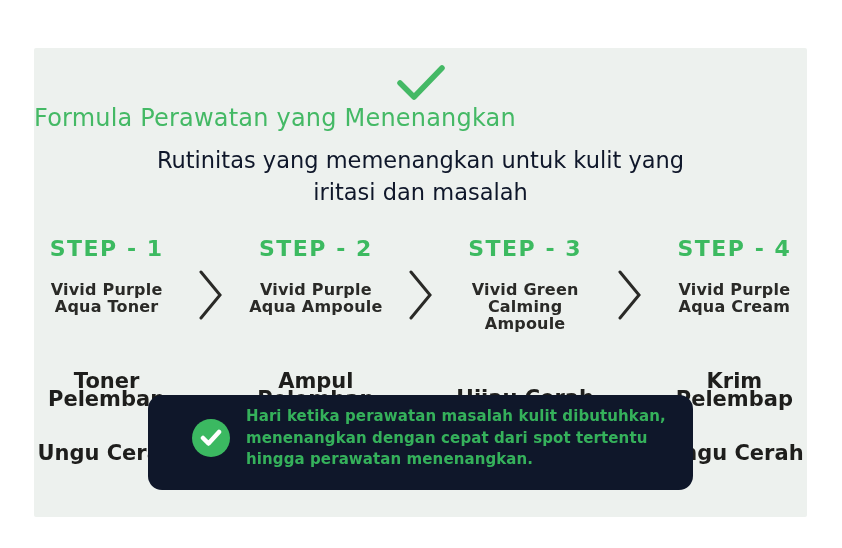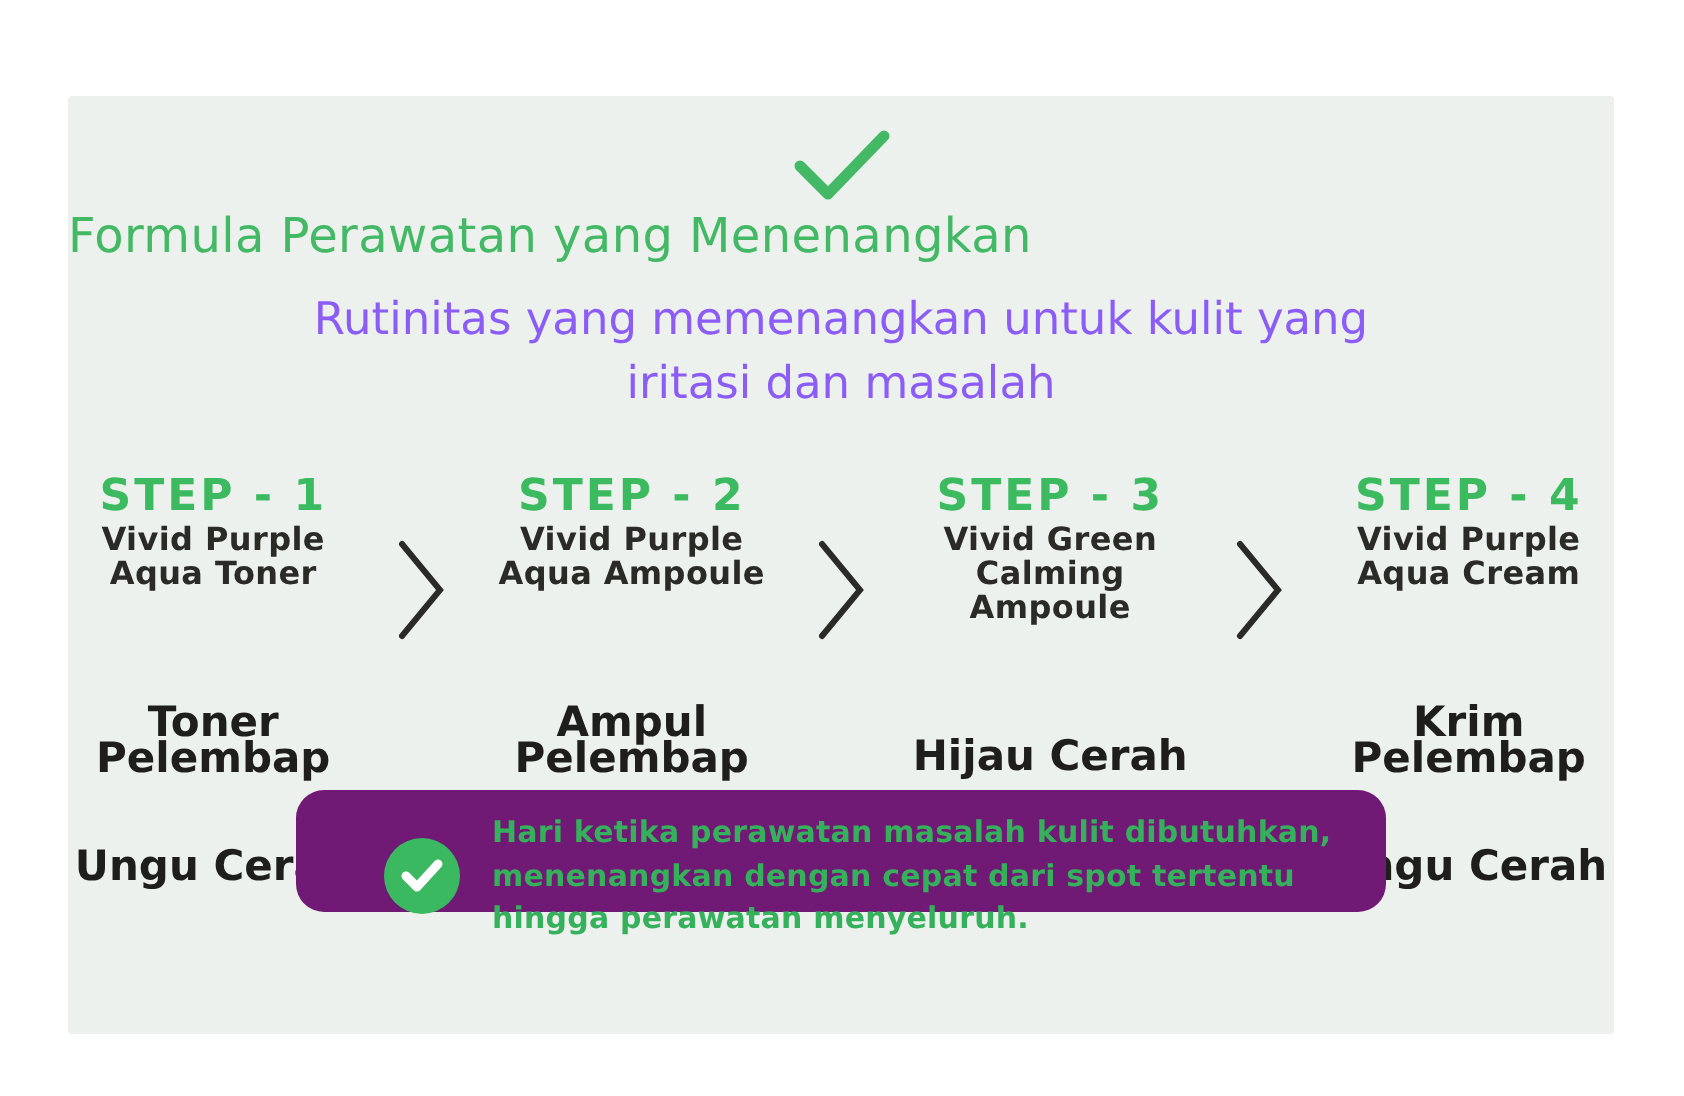--- a/index.html
+++ b/index.html
@@ -29,41 +29,42 @@
     font-size: 24px;
     color: #44b965;
     letter-spacing: 0.2px;
   }
   .subtitle {
     position: absolute;
     top: 96px; left: 0; right: 0;
     text-align: center;
     font-size: 22.5px;
     line-height: 32px;
-    color: #8b5cf6;
+    color: #0f172a;
   }
   .steps {
     position: absolute;
     top: 188px; left: 0; right: 0;
     display: flex;
     justify-content: center;
     align-items: flex-start;
     gap: 20px;
   }
   .step {
     width: 178px;
     text-align: center;
   }
   .step-label {
     font-size: 22px;
     font-weight: bold;
     color: #3cba60;
     letter-spacing: 1.5px;
   }
   .step-name {
+    margin-top: 20px;
     font-size: 16px;
     font-weight: bold;
     color: #2a2a27;
     line-height: 17px;
     letter-spacing: 0.2px;
   }
   .step-desc {
     margin-top: 21px;
     font-size: 21px;
     font-weight: bold;
@@ -72,22 +73,22 @@
     white-space: pre-wrap;
   }
   .chevron {
     width: 24px;
     margin-top: 34px;
     flex: 0 0 auto;
   }
   .note-box {
     position: absolute;
     left: 114px; top: 347px;
-    width: 545px; height: 61px;
-    background: #701a75;
+    width: 545px; height: 95px;
+    background: #0f172a;
     border-radius: 14px;
   }
   .note-check {
     position: absolute;
     left: 44px; top: 24px;
     width: 38px; height: 38px;
     border-radius: 50%;
     background: #3bb961;
     display: flex;
     align-items: center;
@@ -192,17 +193,17 @@
 
   <div class="note-box">
     <div class="note-check">
       <svg width="22" height="18" viewBox="0 0 22 18">
         <polyline points="3,9 8.5,14.5 19,3" fill="none" stroke="#ffffff" stroke-width="4.5" stroke-linecap="round" stroke-linejoin="round"></polyline>
       </svg>
     </div>
     <div class="note-text">
       <div>Hari ketika perawatan masalah kulit dibutuhkan,</div>
       <div>menenangkan dengan cepat dari spot tertentu</div>
-      <div>hingga perawatan menyeluruh.</div>
+      <div>hingga perawatan menenangkan.</div>
     </div>
   </div>
 
 </div>
 
 </body></html>

